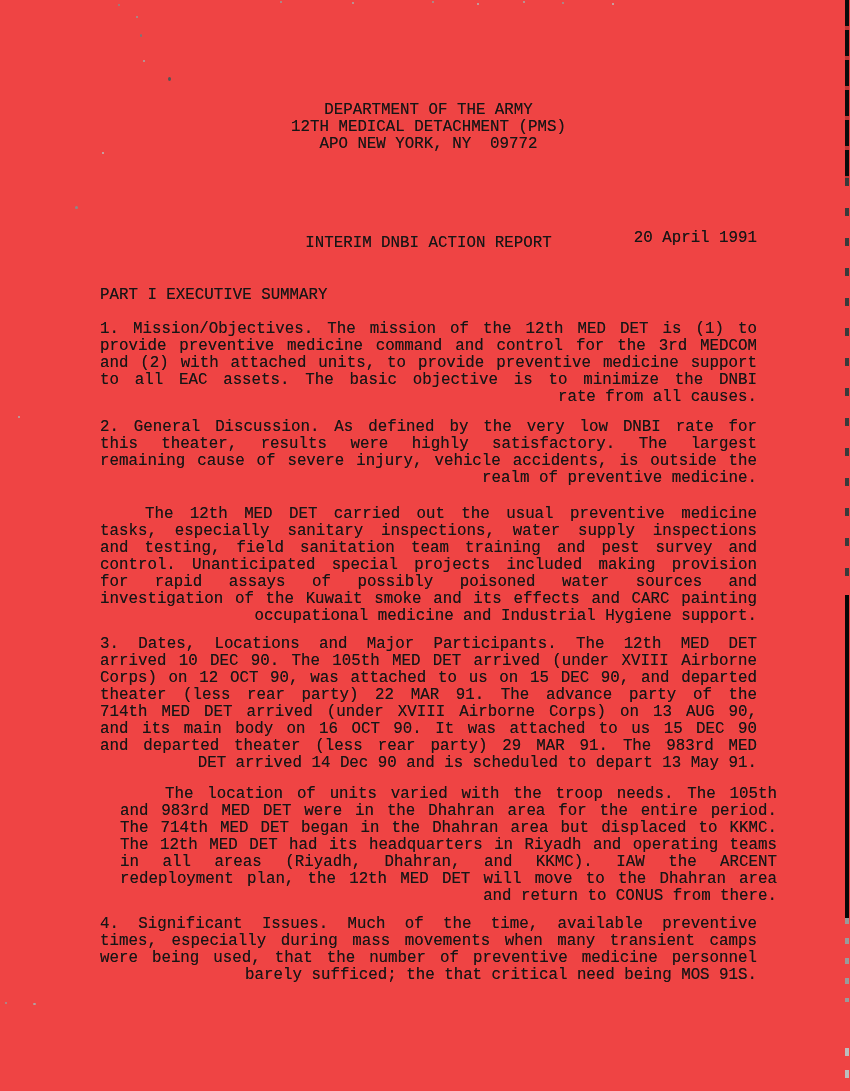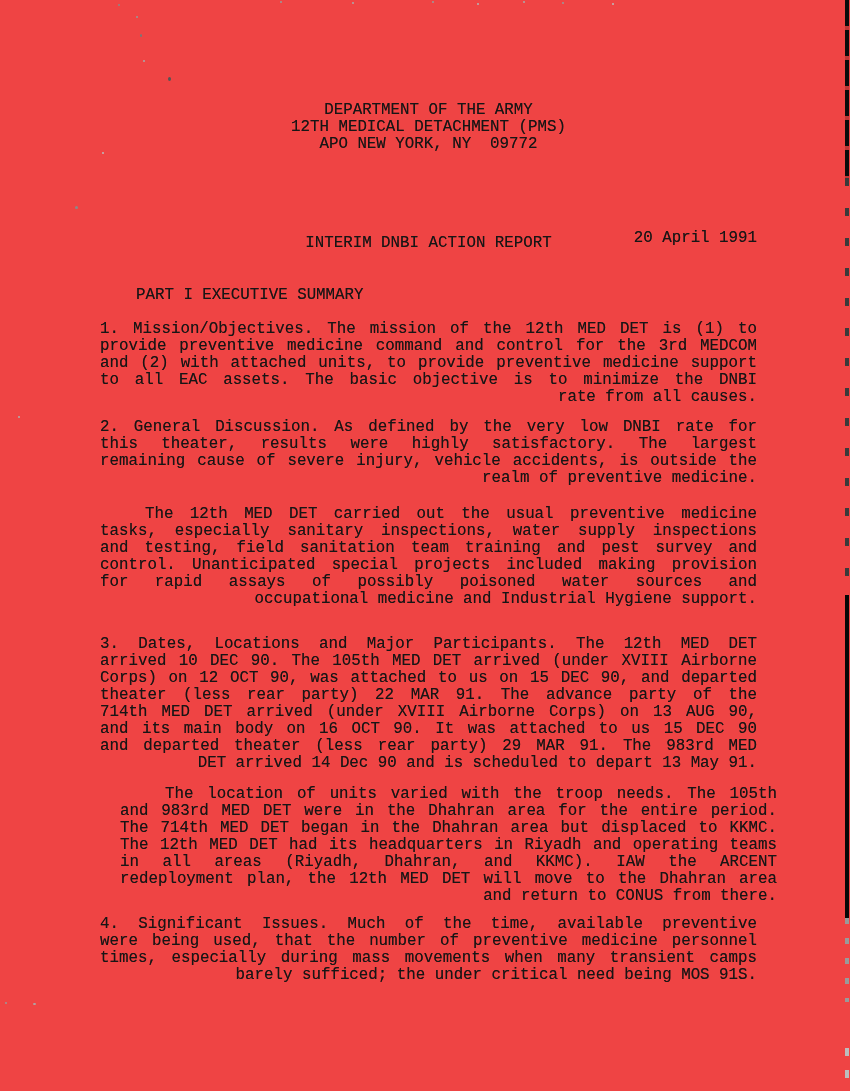--- a/index.html
+++ b/index.html
@@ -18,21 +18,21 @@
   .ctr{text-align:center;}
   .rt{text-align:right;margin-top:44px;}
   
   .jl{text-align:justify;text-align-last:justify;white-space:normal;}
   
   .ll{text-align:right;}
   .ind{text-indent:45px;}
   .letterhead{top:102px;}
   .dateline{top:186px;}
   .titleline{top:235px;}
-  .partline{top:287px;margin-left:36px;}
+  .partline{top:287px;}
   .p1{top:321px;}
   .p2{top:419px;}
   .p3{top:506px;}
   .p4{top:636px;}
   .p5{top:786px;margin-left:20px;}
   .p6{top:916px;}
   
   .edge{position:absolute;left:845px;width:4px;}
   .edge-a{top:0;height:178px;background:repeating-linear-gradient(to bottom,#0b0b0b 0 26px,rgba(0,0,0,.2) 26px 30px);}
   .edge-b{top:178px;height:417px;background:repeating-linear-gradient(to bottom,#3a3a3a 0 8px,transparent 8px 30px);}
@@ -73,20 +73,21 @@
     <div class="jl">remaining cause of severe injury, vehicle accidents, is outside the</div>
     <div class="ll">realm of preventive medicine.</div>
   </div>
 
   <div class="blk p3">
     <div class="jl ind">The 12th MED DET carried out the usual preventive medicine</div>
     <div class="jl">tasks, especially sanitary inspections, water supply inspections</div>
     <div class="jl">and testing, field sanitation team training and pest survey and</div>
     <div class="jl">control.  Unanticipated special projects included making provision</div>
     <div class="jl">for rapid assays of possibly poisoned water sources and</div>
+    <div class="jl">investigation of the Kuwait smoke and its effects and CARC painting</div>
     <div class="ll">occupational medicine and Industrial Hygiene support.</div>
   </div>
 
   <div class="blk p4">
     <div class="jl">3.  Dates, Locations and Major Participants.  The 12th MED DET</div>
     <div class="jl">arrived 10 DEC 90.  The 105th MED DET arrived (under XVIII Airborne</div>
     <div class="jl">Corps) on 12 OCT 90, was attached to us on 15 DEC 90, and departed</div>
     <div class="jl">theater (less rear party) 22 MAR 91.  The advance party of the</div>
     <div class="jl">714th MED DET arrived (under XVIII Airborne Corps) on 13 AUG 90,</div>
     <div class="jl">and its main body on 16 OCT 90.  It was attached to us 15 DEC 90</div>
@@ -99,23 +100,23 @@
     <div class="jl">and 983rd MED DET were in the Dhahran area for the entire period.</div>
     <div class="jl">The 714th MED DET began in the Dhahran area but displaced to KKMC.</div>
     <div class="jl">The 12th MED DET had its headquarters in Riyadh and operating teams</div>
     <div class="jl">in all areas (Riyadh, Dhahran, and KKMC).  IAW the ARCENT</div>
     <div class="jl">redeployment plan, the 12th MED DET will move to the Dhahran area</div>
     <div class="ll">and return to CONUS from there.</div>
   </div>
 
   <div class="blk p6">
     <div class="jl">4.  Significant Issues.  Much of the time, available preventive</div>
+    <div class="jl">times, especially during mass movements when many transient camps</div>
     <div class="jl">were being used, that the number of preventive medicine personnel</div>
-    <div class="jl">times, especially during mass movements when many transient camps</div>
-    <div class="ll">barely sufficed; the under critical need being MOS 91S.</div>
+    <div class="ll">barely sufficed; the that critical need being MOS 91S.</div>
   </div>
 
   <div class="edge edge-a"></div>
   <div class="edge edge-b"></div>
   <div class="edge edge-c"></div>
   <div class="edge edge-d"></div>
   <div class="edge edge-e"></div>
 
   <div class="speck" style="left:118px;top:4px;width:2px;height:2px;background:#888;"></div>
   <div class="speck" style="left:136px;top:16px;width:2px;height:2px;background:#999;"></div>

